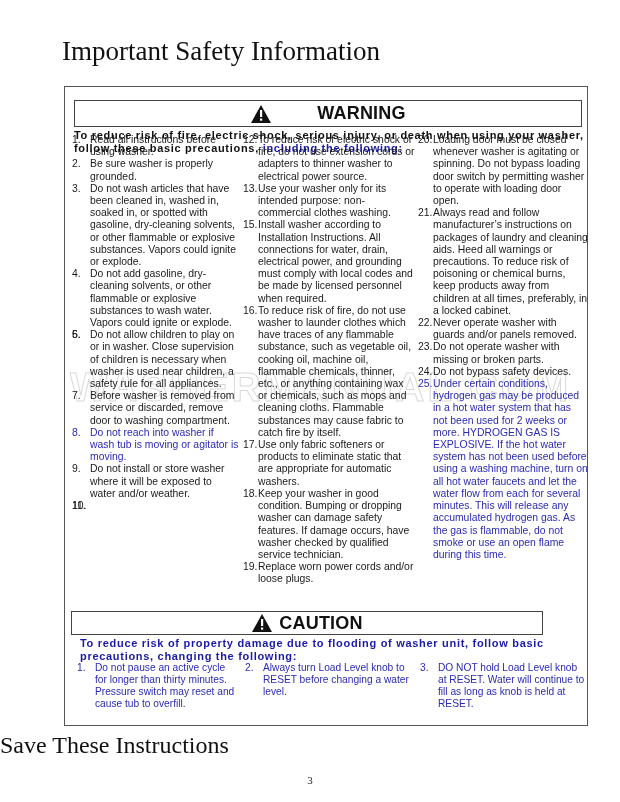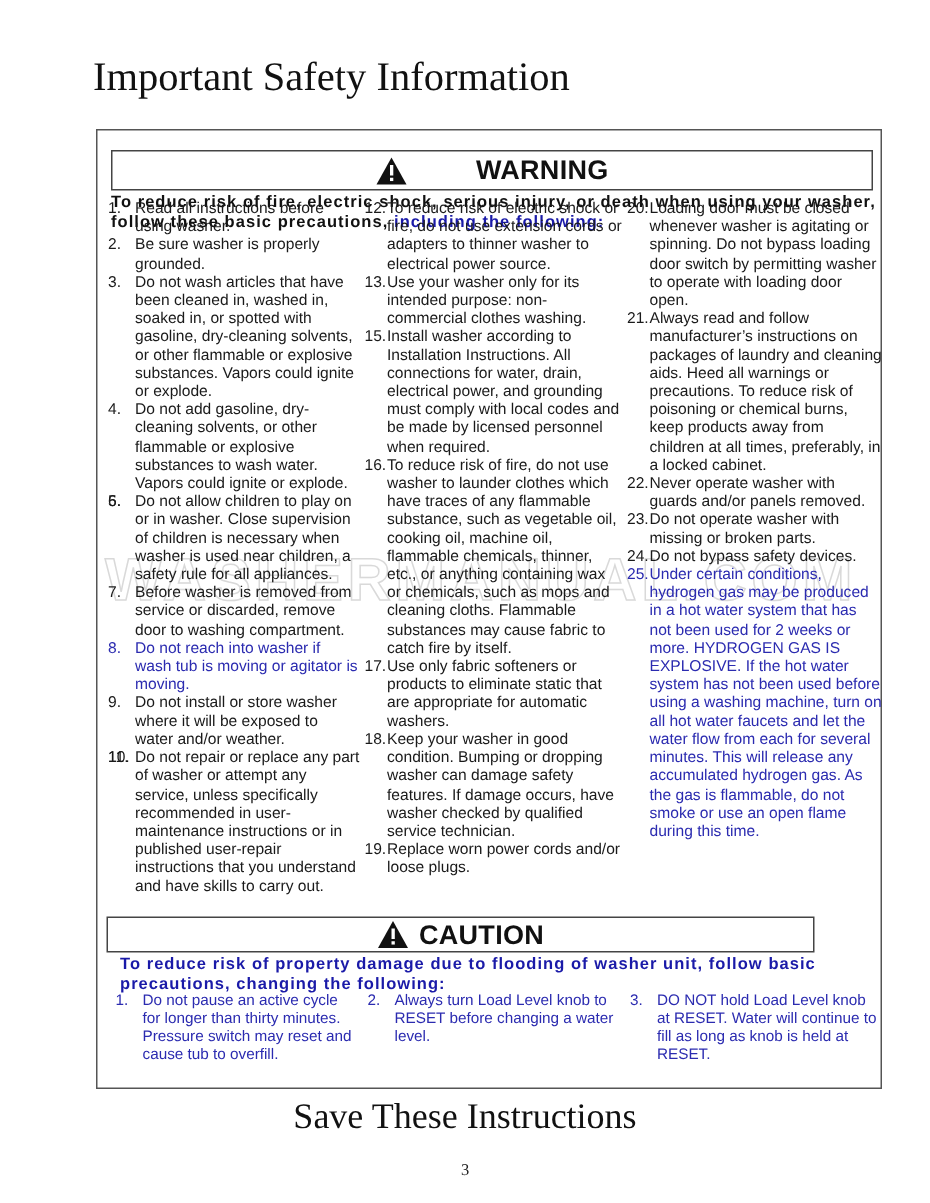--- a/index.html
+++ b/index.html
@@ -27,21 +27,21 @@
   .col3 { left: 418px; top: 134px; width: 170px; }
   .col3 li .txt { margin-left: 15px; }
   .col li.blue { color: #2b2bb0; }
   .ccol { position: absolute; top: 662px; font-family: "Liberation Sans", sans-serif; font-size: 10.2px; line-height: 12px; color: #2b2bb0; }
   .ccol .num { position: absolute; left: 0; top: 0; }
   .ccol .txt { display: block; margin-left: 18px; }
   .cc1 { left: 77px; width: 160px; }
   .cc2 { left: 245px; width: 166px; }
   .cc3 { left: 420px; width: 166px; }
   .watermark { position: absolute; left: 70px; top: 365px; width: 520px; text-align: left; font-family: "Liberation Sans", sans-serif; font-weight: bold; font-size: 40px; letter-spacing: 3px; color: transparent; -webkit-text-stroke: 1px rgba(170,170,170,0.45); pointer-events: none; white-space: nowrap; }
-  .footer-title { position: absolute; left: 0; width: 620px; top: 732px; text-align: center; font-family: "Liberation Serif", "DejaVu Serif", serif; font-size: 24px; color: #111; margin: 0; font-weight: normal; }
+  .footer-title { position: absolute; left: 0; width: 620px; top: 732px; font-family: "Liberation Serif", "DejaVu Serif", serif; font-size: 24px; color: #111; margin: 0; font-weight: normal; }
   .page-num { position: absolute; left: 0; width: 620px; top: 774px; text-align: center; font-family: "Liberation Serif", "DejaVu Serif", serif; font-size: 11px; color: #222; }
 </style>
 </head>
 <body>
 
 <h1 class="title">Important Safety Information</h1>
 
 <div class="outer-box"></div>
 
 <div class="watermark">WASHERMANUAL.COM</div>
@@ -95,21 +95,20 @@
       </li>
       <li>
         <span class="num">9.</span>
         <span class="txt">Do not install or store washer where it will be exposed to water and/or weather.</span>
       </li>
       <li>
         <span class="num">10.</span>
       </li>
       <li>
         <span class="num">11.</span>
-        <span class="txt">Do not repair or replace any part of washer or attempt any service, unless specifically recommended in user-maintenance instructions or in published user-repair instructions that you understand and have skills to carry out.</span>
       </li>
     </ol>
   </div>
 <div class="col col2">
     <ol id="wc1">
       <li>
         <span class="num">12.</span>
         <span class="txt">To reduce risk of electric shock or fire, do not use extension cords or adapters to thinner washer to electrical power source.</span>
       </li>
       <li>

